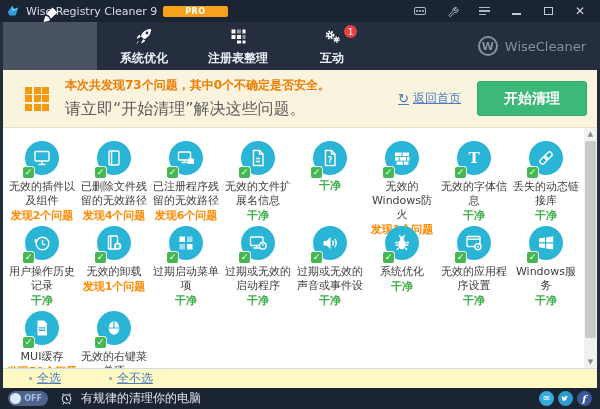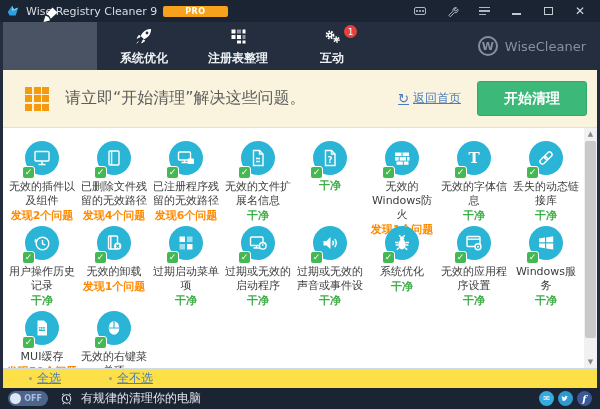--- a/index.html
+++ b/index.html
@@ -80,21 +80,21 @@
   
   .scrollbar { position:absolute; top:0; right:0; width:13px; bottom:0; background:#f1f1f1; }
   .sb-arrow { position:absolute; left:0; width:13px; height:12px; color:#888; font-size:7px;
     text-align:center; line-height:12px; }
   .sb-up { top:0; }
   .sb-down { bottom:0; }
   .sb-thumb { position:absolute; left:1px; top:13px; width:11px; height:197px; background:#c9c9c9;
     border-radius:2px; }
 
   
-  .sel-row { position:absolute; left:0; right:0; bottom:0; height:20px; background:#fde047;
+  .sel-row { position:absolute; left:0; right:0; bottom:0; height:20px; background:#fef9c3;
     border-top:1px solid #cfdbe6; display:flex; align-items:center; padding-left:26px; gap:48px; }
   .sel-link { display:flex; align-items:center; gap:5px; font-size:12px; color:#4a7dbf; cursor:pointer; }
   .sel-bullet { width:3px; height:3px; background:#8aa0b8; border-radius:50%; }
   .sel-link span { text-decoration:underline; }
 
   
   .statusbar { position:absolute; left:0; right:0; bottom:0; height:21px; background:#1b2433;
     display:flex; align-items:center; padding:0 8px; }
   .toggle { width:40px; height:15px; background:#4e6489; border-radius:8px; position:relative;
     display:flex; align-items:center; justify-content:flex-end; padding-right:6px; cursor:pointer;
@@ -219,20 +219,21 @@
           <i></i>
           <i></i>
           <i></i>
           <i></i>
           <i></i>
           <i></i>
           <i></i>
           <i></i>
       </div>
       <div class="notice-lines">
+        <div class="notice-headline">本次共发现73个问题，其中0个不确定是否安全。</div>
         <div class="notice-subline">请立即“开始清理”解决这些问题。</div>
       </div>
       <div class="back-link">
         <span class="back-ic">↻</span>
         <span>返回首页</span>
       </div>
       <button class="start-btn">开始清理</button>
     </div>
 
     <div class="content">

